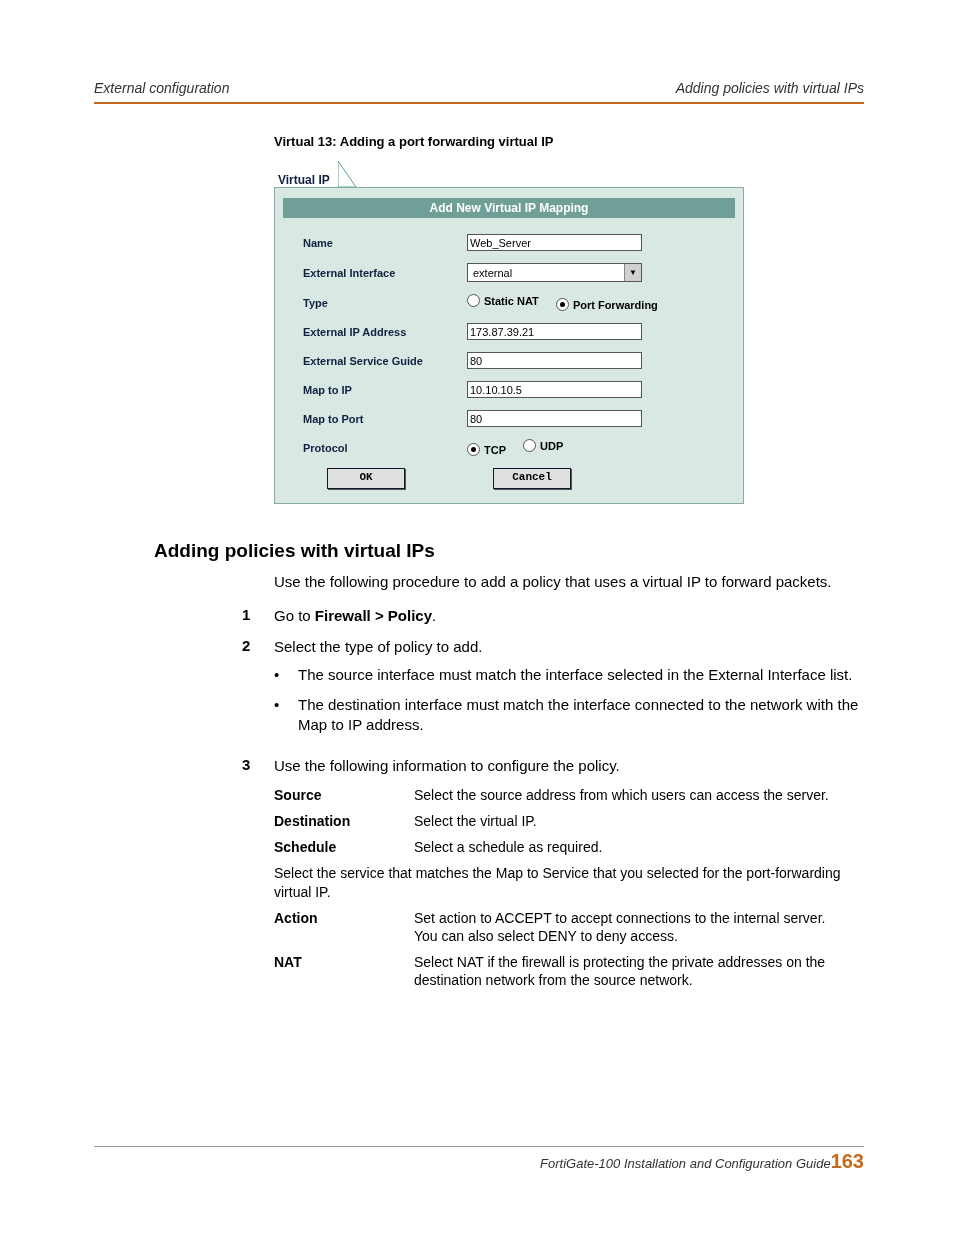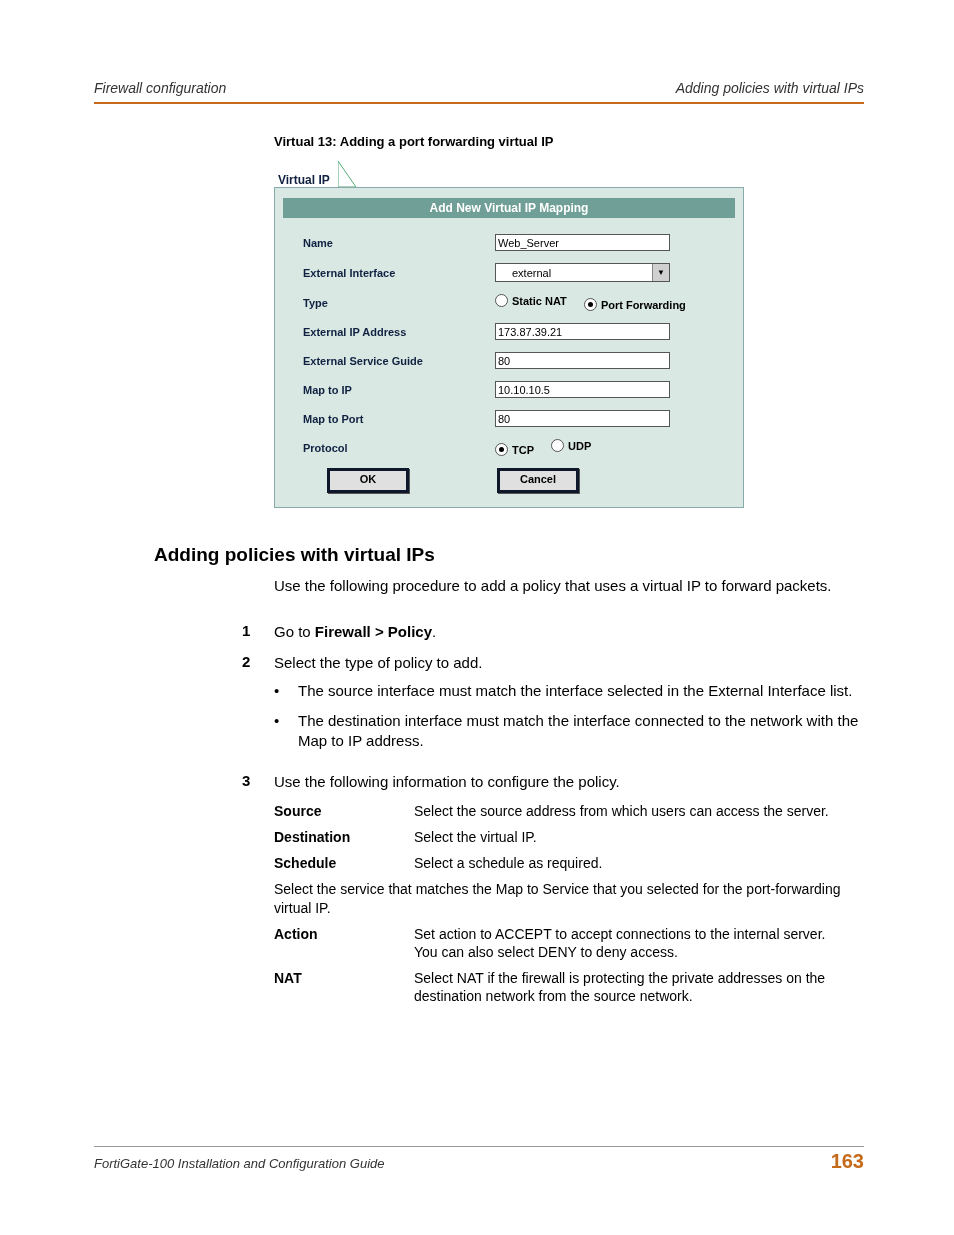--- a/index.html
+++ b/index.html
@@ -72,21 +72,21 @@
   .form-row {
     display: flex;
     align-items: center;
     margin: 0 0 12px 20px;
     font-family: Verdana, sans-serif;
     font-size: 11px;
     font-weight: bold;
     color: #102040;
   }
   .form-row .lbl {
-    width: 192px;
+    width: 164px;
   }
   .form-row .ctl {
     font-weight: normal;
     color: #000;
   }
   .txt {
     font-family: Verdana, sans-serif;
     font-size: 11px;
     border: 1px solid #555;
     background: #fff;
@@ -98,62 +98,62 @@
   .sel {
     font-family: Verdana, sans-serif;
     font-size: 11px;
     border: 1px solid #555;
     background: #fff;
     height: 19px;
     width: 175px;
     display: inline-flex;
     align-items: center;
     justify-content: space-between;
-    padding-left: 16px;
+    padding-left: 5px;
     box-sizing: border-box;
   }
   .sel .arrow {
     width: 16px; height: 17px;
     background: #d0d0d0;
     border-left: 1px solid #888;
     display: inline-flex;
     align-items: center;
     justify-content: center;
     font-size: 8px;
   }
   .radio-wrap { display: inline-flex; align-items: center; margin-right: 14px; font-size: 11px; font-weight: bold; }
   .radio {
     width: 11px; height: 11px; border: 1px solid #555; border-radius: 50%; background: #fff;
     display: inline-flex; align-items: center; justify-content: center; margin-right: 4px;
   }
   .radio.checked::after { content: ""; width: 5px; height: 5px; border-radius: 50%; background: #000; }
   .btn-row { display: flex; margin: 8px 0 0 44px; }
   .btn {
-    font-family: Liberation Sans, sans-serif;
+    font-family: Liberation Mono, monospace;
     font-size: 11px;
     font-weight: bold;
-    border: 3px solid #0f172a;
+    border: 1px solid #0f172a;
     background: #e0e0e0;
     width: 76px;
     height: 19px;
     text-align: center;
     line-height: 17px;
     box-shadow: 1px 1px 0 #555;
   }
   .btn.ok { margin-right: 88px; }
   .section-title {
     font-size: 19px;
     font-weight: bold;
     margin: 36px 0 10px 60px;
   }
   .body-text, .step-text {
     font-size: 15px;
     line-height: 1.35;
   }
-  .intro { margin-left: 180px; margin-bottom: 26px; }
+  .intro { margin-left: 180px; margin-bottom: 14px; }
   .step {
     display: flex;
     margin-left: 148px;
     margin-bottom: 10px;
   }
   .step-num {
     width: 32px;
     font-weight: bold;
     font-size: 15px;
   }
@@ -180,41 +180,41 @@
   .config-row .v { flex: 1; }
   .footer-rule {
     position: absolute;
     left: 94px; right: 90px; bottom: 88px;
     height: 1px; background: #999;
   }
   .footer {
     position: absolute;
     left: 94px; right: 90px; bottom: 62px;
     display: flex;
-    justify-content: space-between;
+    justify-content: flex-end;
     align-items: baseline;
   }
   .footer-left {
     font-style: italic;
     font-size: 13px;
     color: #333;
   }
   .footer-right {
     font-size: 20px;
     font-weight: bold;
     color: #c56a1a;
   }
 </style>
 </head>
 <body>
 
 <div class="page">
 
   <div class="top-header">
-    <span>Firewall configuration</span>
+    <span>External configuration</span>
     <span>Adding policies with virtual IPs</span>
   </div>
   <div class="top-rule"></div>
 
   <div class="figure-caption">Virtual 13: Adding a port forwarding virtual IP</div>
 
   <div class="screenshot">
     <div class="tab-row">
       <span class="tab">Virtual IP</span>
       <svg width="20" height="26">

